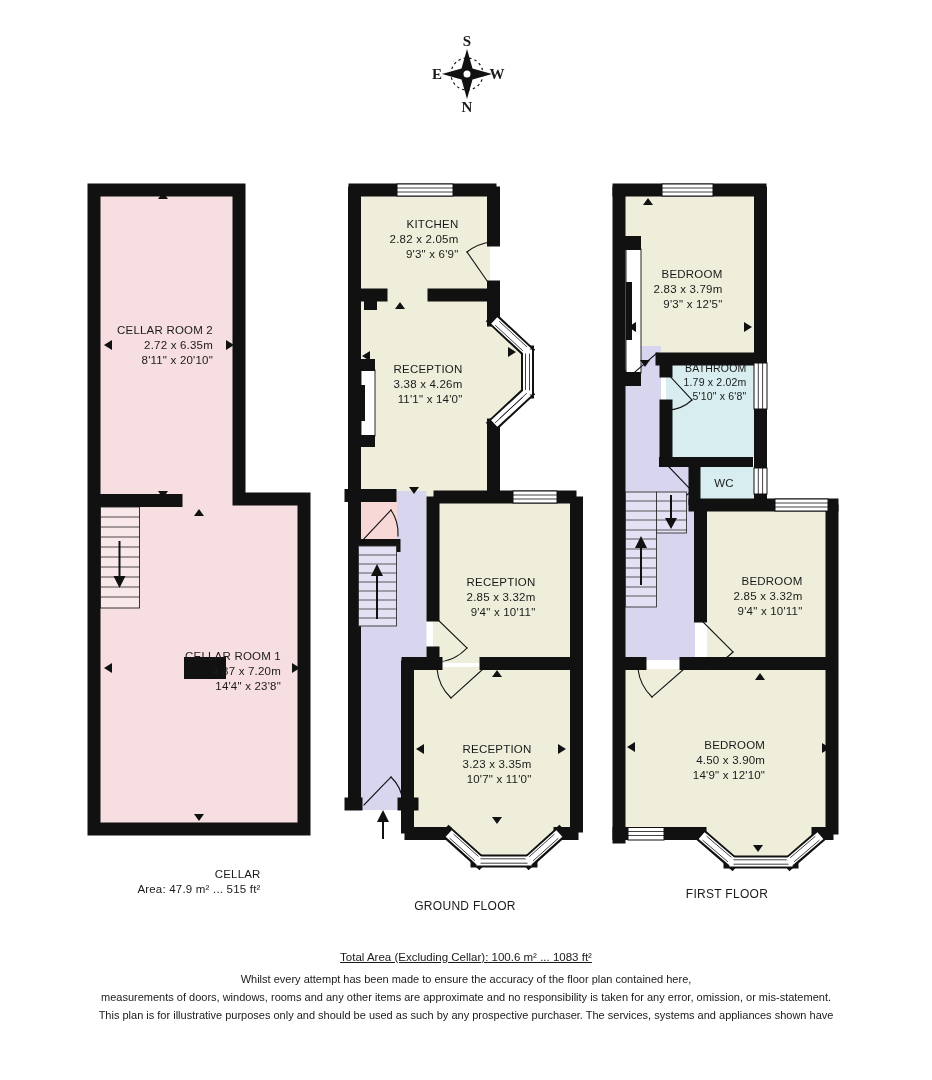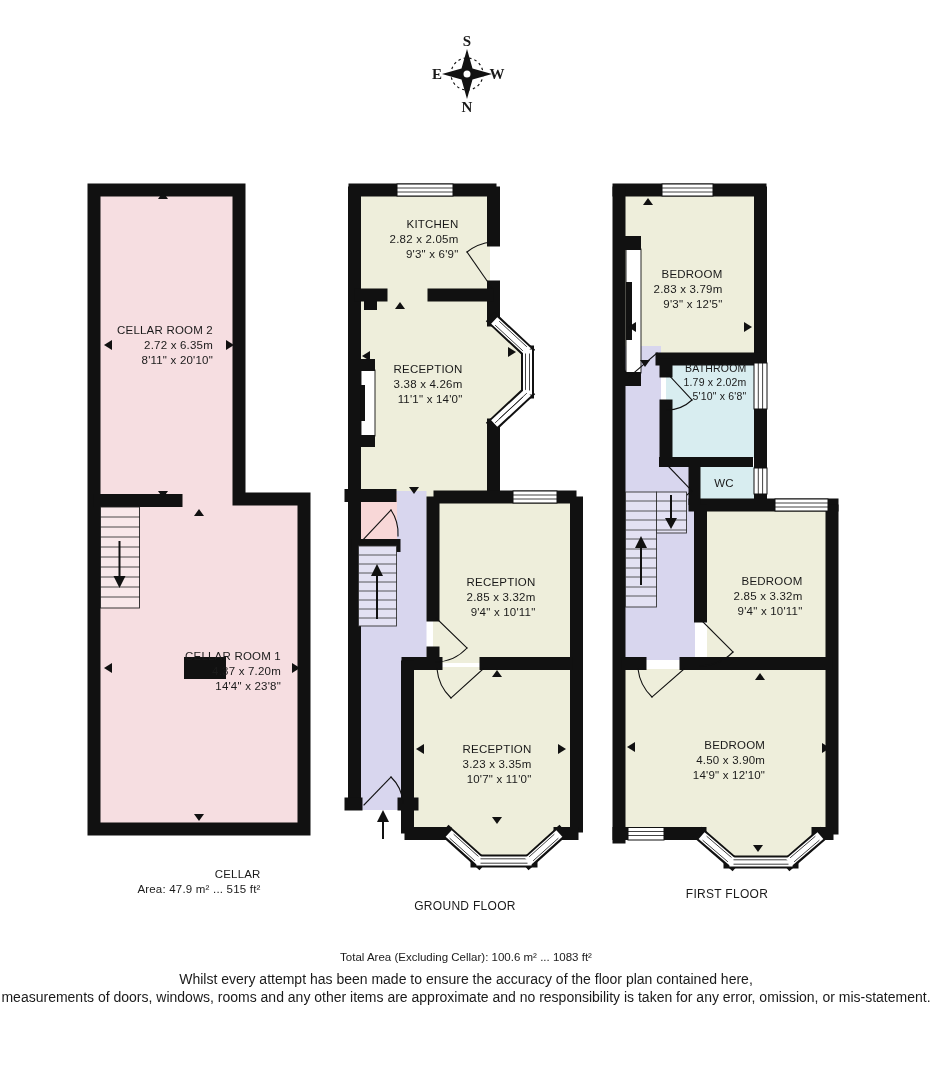--- a/index.html
+++ b/index.html
@@ -8,21 +8,21 @@
   #plan-svg{position:absolute;left:0;top:0;}
   .lbl{position:absolute;transform:translate(-50%,-50%);text-align:right;
        font-size:11.5px;line-height:15px;letter-spacing:.2px;white-space:nowrap;}
   .lbl span{display:block;}
   .lbl.small{font-size:10.5px;line-height:14px;}
   .caption{position:absolute;transform:translate(-50%,-50%);font-size:12px;letter-spacing:.3px;}
   .compass-letter{position:absolute;transform:translate(-50%,-50%);
        font-family:"Liberation Serif", serif;font-weight:bold;font-size:15px;}
   .footer-total{position:absolute;transform:translate(-50%,-50%);font-size:11.5px;}
   .footer-disclaimer{position:absolute;left:0;top:970px;width:932px;text-align:center;
-       font-size:14px;line-height:18px;}
+       font-size:11px;line-height:18px;}
   .footer-disclaimer span{display:block;}
 </style>
 </head>
 <body>
 
 <div id="stage">
 
 <svg id="plan-svg" width="932" height="1080" viewBox="0 0 932 1080">
 
   <g>
@@ -379,19 +379,20 @@
   <span>2.85 x 3.32m</span>
   <span>9'4" x 10'11"</span>
 </div>
 <div class="lbl" style="left:729px;top:760px;">
   <span>BEDROOM</span>
   <span>4.50 x 3.90m</span>
   <span>14'9" x 12'10"</span>
 </div>
 <div class="caption" style="left:727px;top:894px;">FIRST FLOOR</div>
 
-<div class="footer-total" style="left:466px;top:957px;">Total Area (Excluding Cellar): 100.6 m² ... 1083 ft²</div>
+<div class="footer-total" style="left:466px;top:957px;text-decoration:underline;">Total Area (Excluding Cellar): 100.6 m² ... 1083 ft²</div>
 <div class="footer-disclaimer">
   <span>Whilst every attempt has been made to ensure the accuracy of the floor plan contained here,</span>
   <span>measurements of doors, windows, rooms and any other items are approximate and no responsibility is taken for any error, omission, or mis-statement.</span>
+  <span>This plan is for illustrative purposes only and should be used as such by any prospective purchaser. The services, systems and appliances shown have</span>
 </div>
 
 </div>
 
 </body></html>

